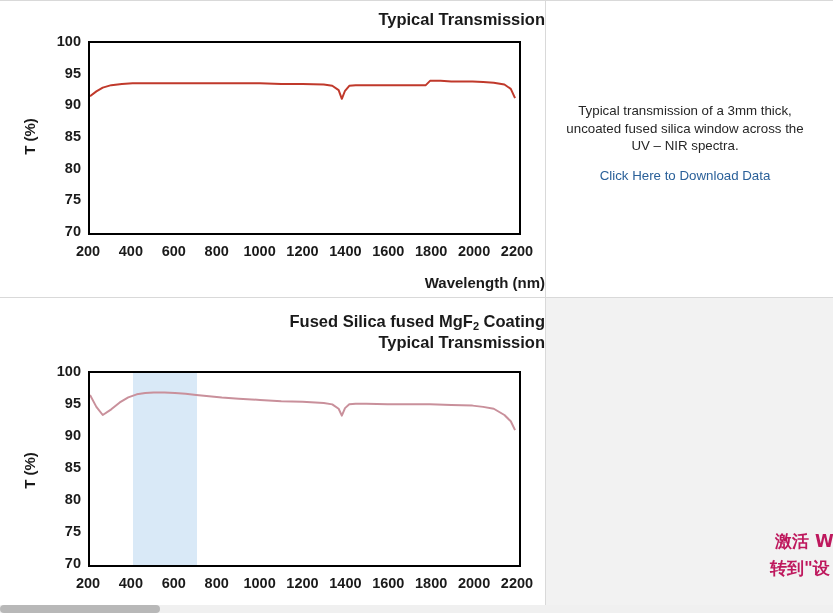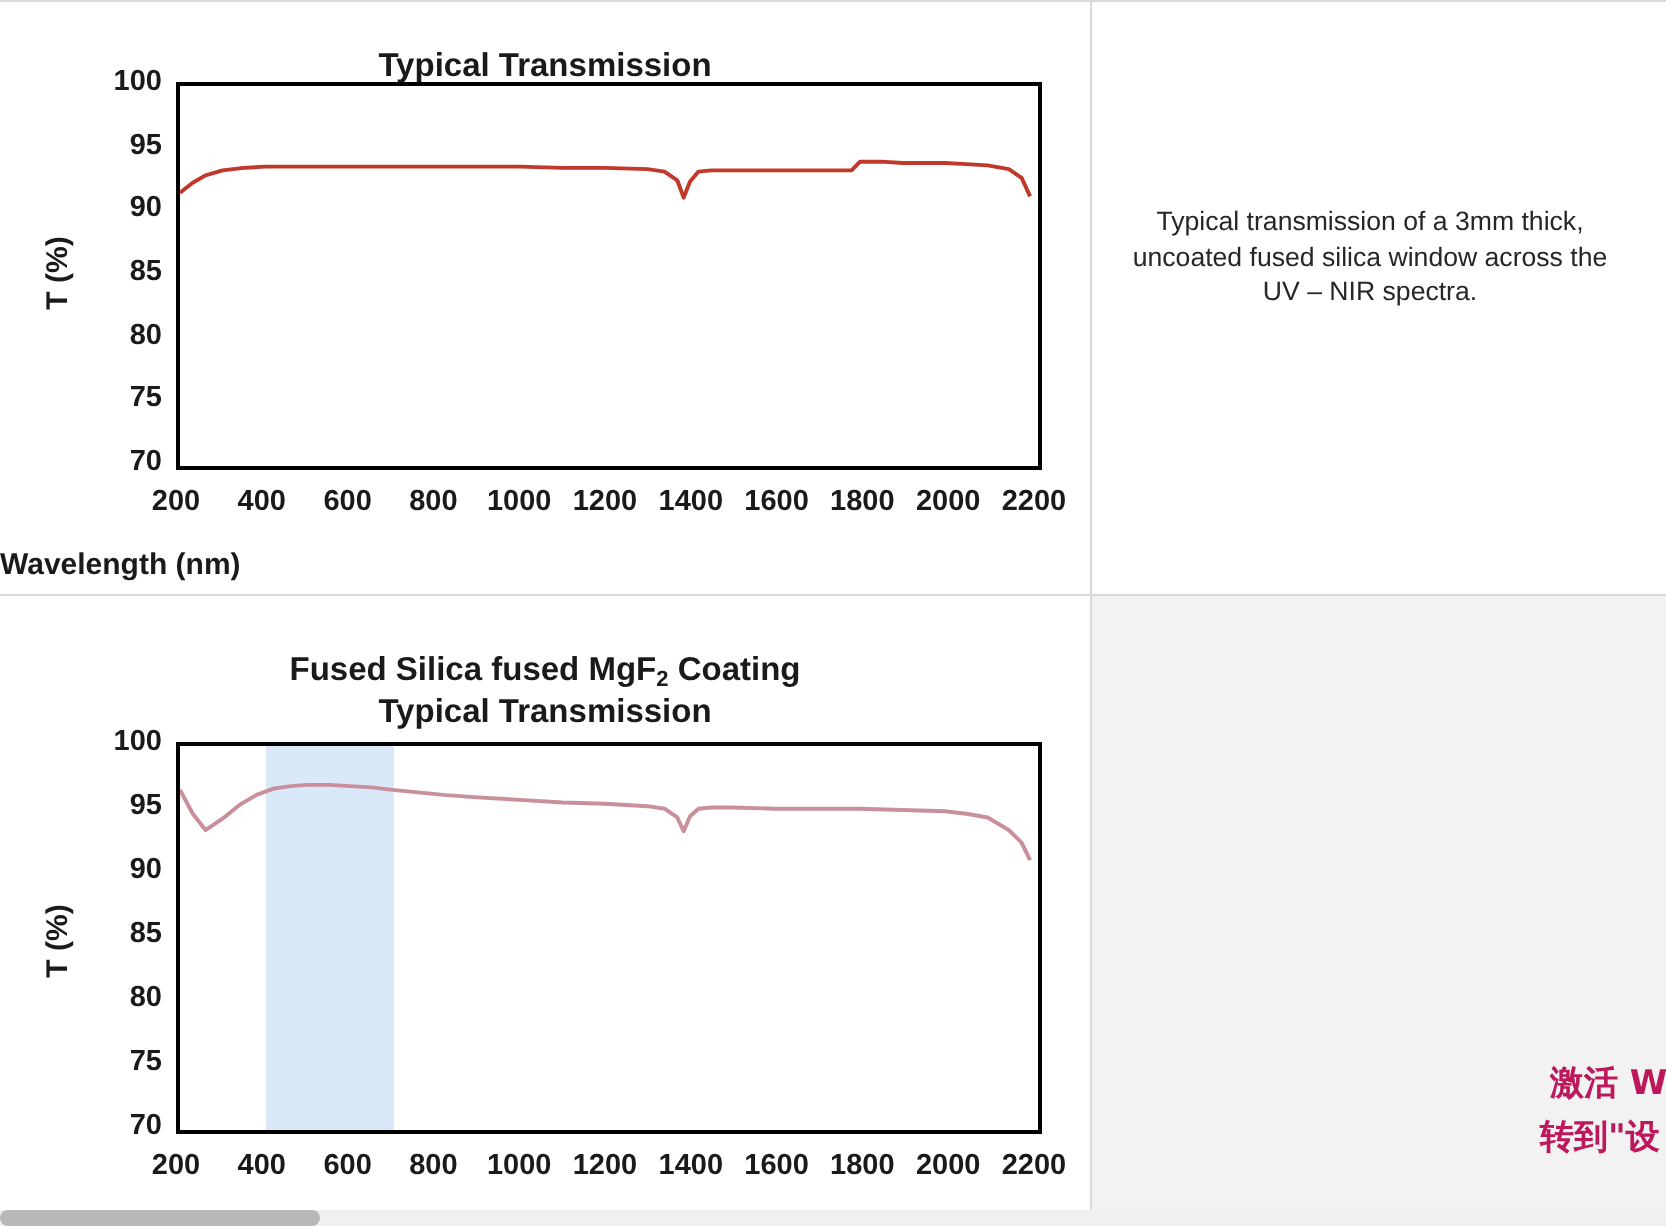--- a/index.html
+++ b/index.html
@@ -46,26 +46,25 @@
     background: #d9d9d9;
   }
   .vline {
     position: absolute;
     width: 1px;
     background: #d9d9d9;
   }
 
   
   .chart-title {
-    text-align: center;
+    text-align: right;
     font-weight: bold;
     color: #1a1a1a;
     font-size: 16.5px;
     line-height: 1.25;
-    margin-top: 14px;
   }
   #title1 {
     position: absolute;
     top: 9px; left: 0; width: 545px;
   }
   #title2 {
     position: absolute;
     top: 311px; left: 0; width: 545px;
   }
   .sub { display: block; }
@@ -127,21 +126,21 @@
     transform: rotate(-90deg);
     transform-origin: 50% 50%;
     white-space: nowrap;
   }
   #ylab1 { left: -6px; top: 128px; width: 70px; text-align: center; }
   #ylab2 { left: -6px; top: 462px; width: 70px; text-align: center; }
 
   .axis-title-x {
     position: absolute;
     width: 545px; left: 0;
-    text-align: left;
+    text-align: right;
     font-size: 15px;
     font-weight: bold;
     color: #1a1a1a;
   }
   #xlab1 { top: 274px; }
 
   
   .desc-body {
     position: absolute;
     left: 18px; right: 26px;
@@ -191,20 +190,23 @@
 </head>
 <body>
 
 <div id="page">
 
   <div class="row" id="row1">
     <div class="chart-pane"></div>
     <div class="desc-pane" id="desc1">
       <div class="desc-body">
         <p class="desc-p">Typical transmission of a 3mm thick, uncoated fused silica window across the UV – NIR spectra.</p>
+        <p class="desc-p">
+          <a class="dl-link">Click Here to Download Data</a>
+        </p>
       </div>
     </div>
   </div>
 
   <div class="row" id="row2">
     <div class="chart-pane"></div>
     <div class="desc-pane" id="desc2">
       
     </div>
   </div>

